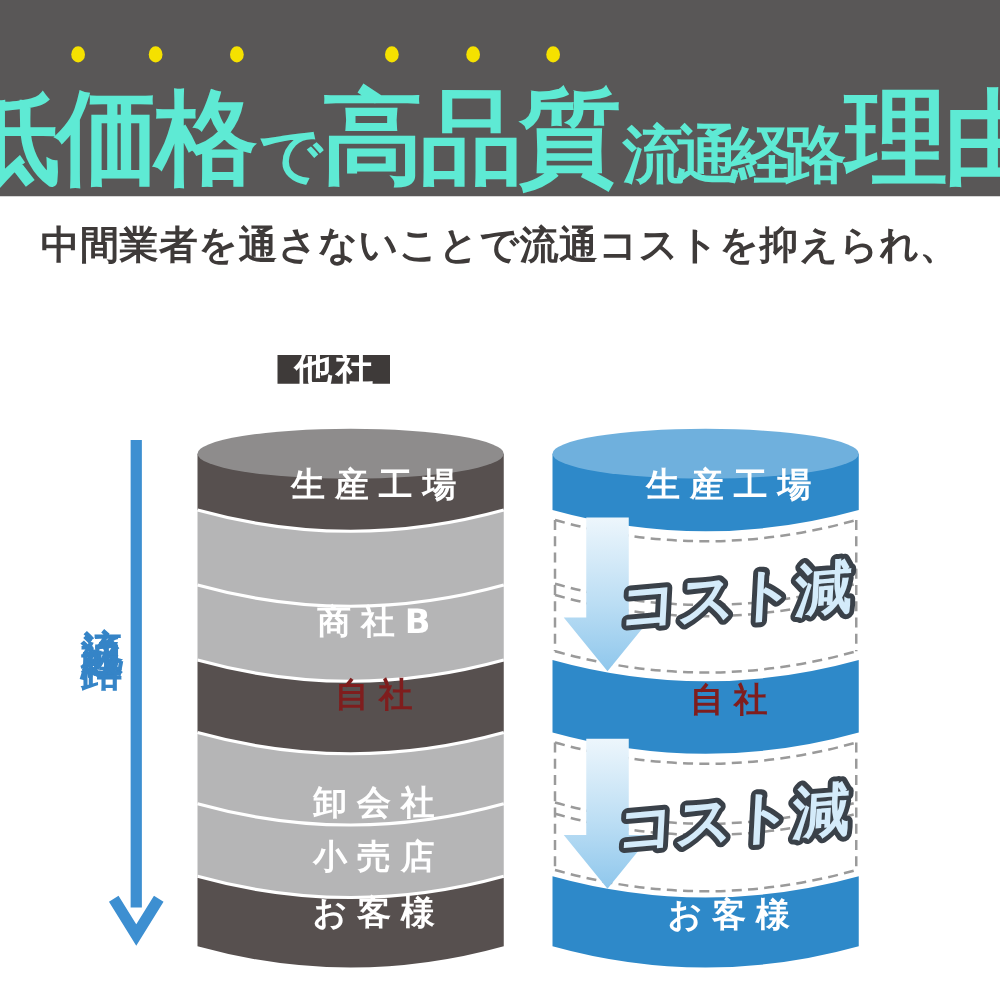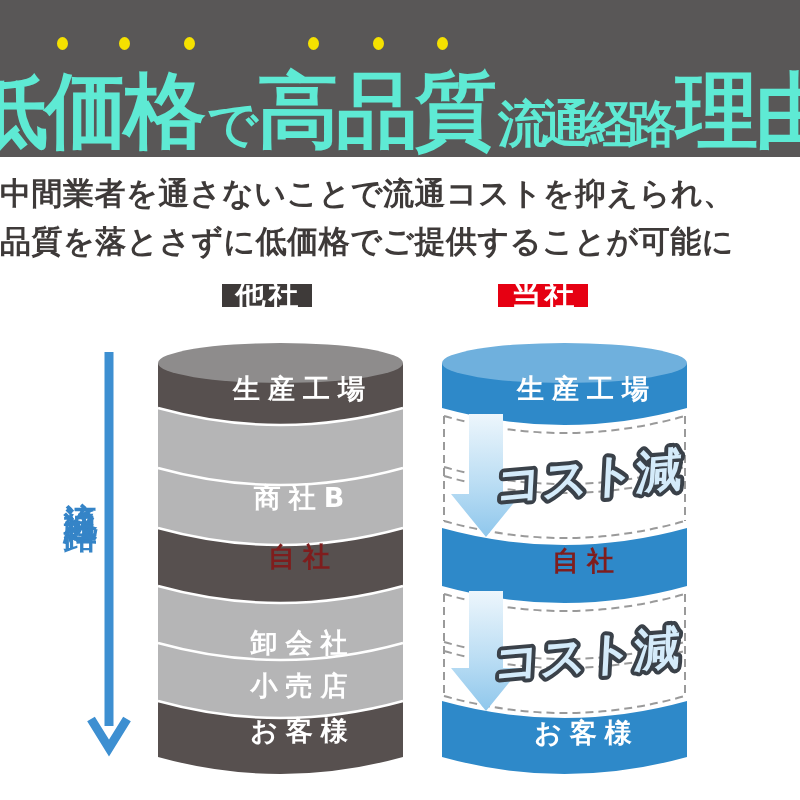--- a/index.html
+++ b/index.html
@@ -23,22 +23,22 @@
     position: absolute; left: 0; bottom: 4px; width: 100%;
     display: flex; justify-content: center; align-items: flex-end;
     color: #5eead4; font-weight: bold; white-space: nowrap;
   }
   .title-big   { font-size: 82px; line-height: 1.04; letter-spacing: -3px; }
   .title-small { font-size: 50px; line-height: 1.0; letter-spacing: -7px; padding: 0 6px 4px 4px; }
 
   
   .desc {
     position: absolute; left: 0; top: 172px; width: 100%;
-    color: #3e3a39; font-size: 31px; font-weight: 600;
-    line-height: 1.55; letter-spacing: 0.5px; font-family: Liberation Mono, monospace;
+    text-align: center; color: #3e3a39; font-size: 31px; font-weight: 600;
+    line-height: 1.55; letter-spacing: 0.5px;
   }
 
   
   .badge {
     position: absolute; top: 284px; width: 90px; height: 23px;
     display: flex; align-items: center; justify-content: center;
     color: #ffffff; font-size: 30px; font-weight: bold;
     letter-spacing: 3px; text-indent: 3px;
   }
   .badge-other { left: 222px; background: #3e3a39; }
@@ -82,25 +82,23 @@
       <span class="title-big">低価格</span>
       <span class="title-small">で</span>
       <span class="title-big">高品質</span>
       <span class="title-small">流通経路</span>
       <span class="title-big">理由</span>
     </div>
   </div>
 
   <div class="desc">
     <div>中間業者を通さないことで流通コストを抑えられ、</div>
-    <div>品質を落とさずに低価格でご提供することが可能に</div>
   </div>
 
   <div class="badge badge-other">他社</div>
-  <div class="badge badge-ours">当社</div>
 
   <div class="axis-label">流通経路</div>
 
   <svg class="diagram-svg" viewBox="0 0 800 800">
     <defs>
       <linearGradient id="ag" x1="0" y1="0" x2="0" y2="1">
         <stop offset="0" stop-color="#edf6fc"></stop>
         <stop offset="0.55" stop-color="#bcdef4"></stop>
         <stop offset="1" stop-color="#8fc7ec"></stop>
       </linearGradient>

